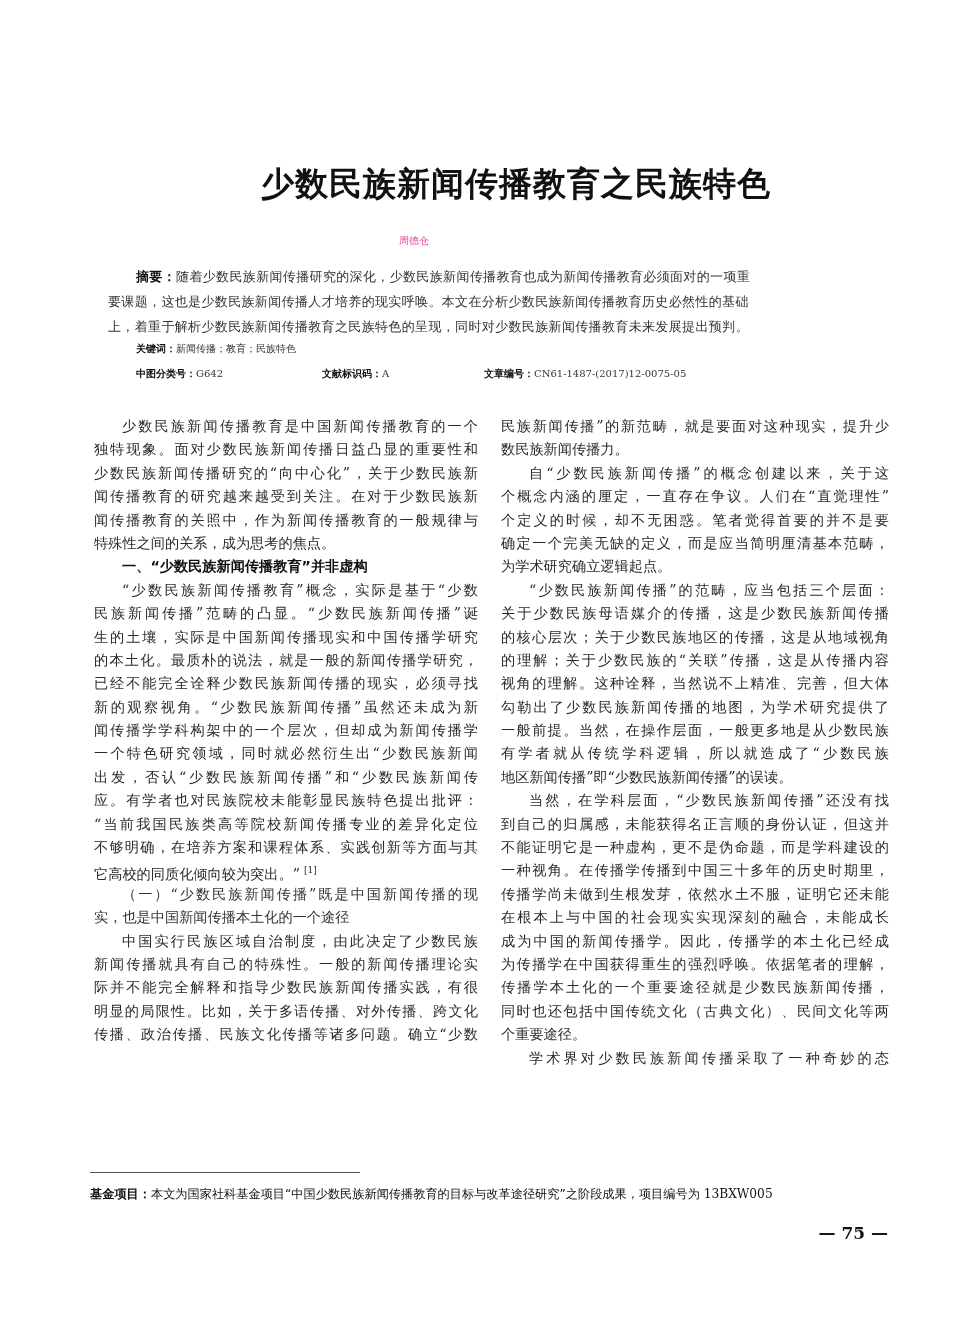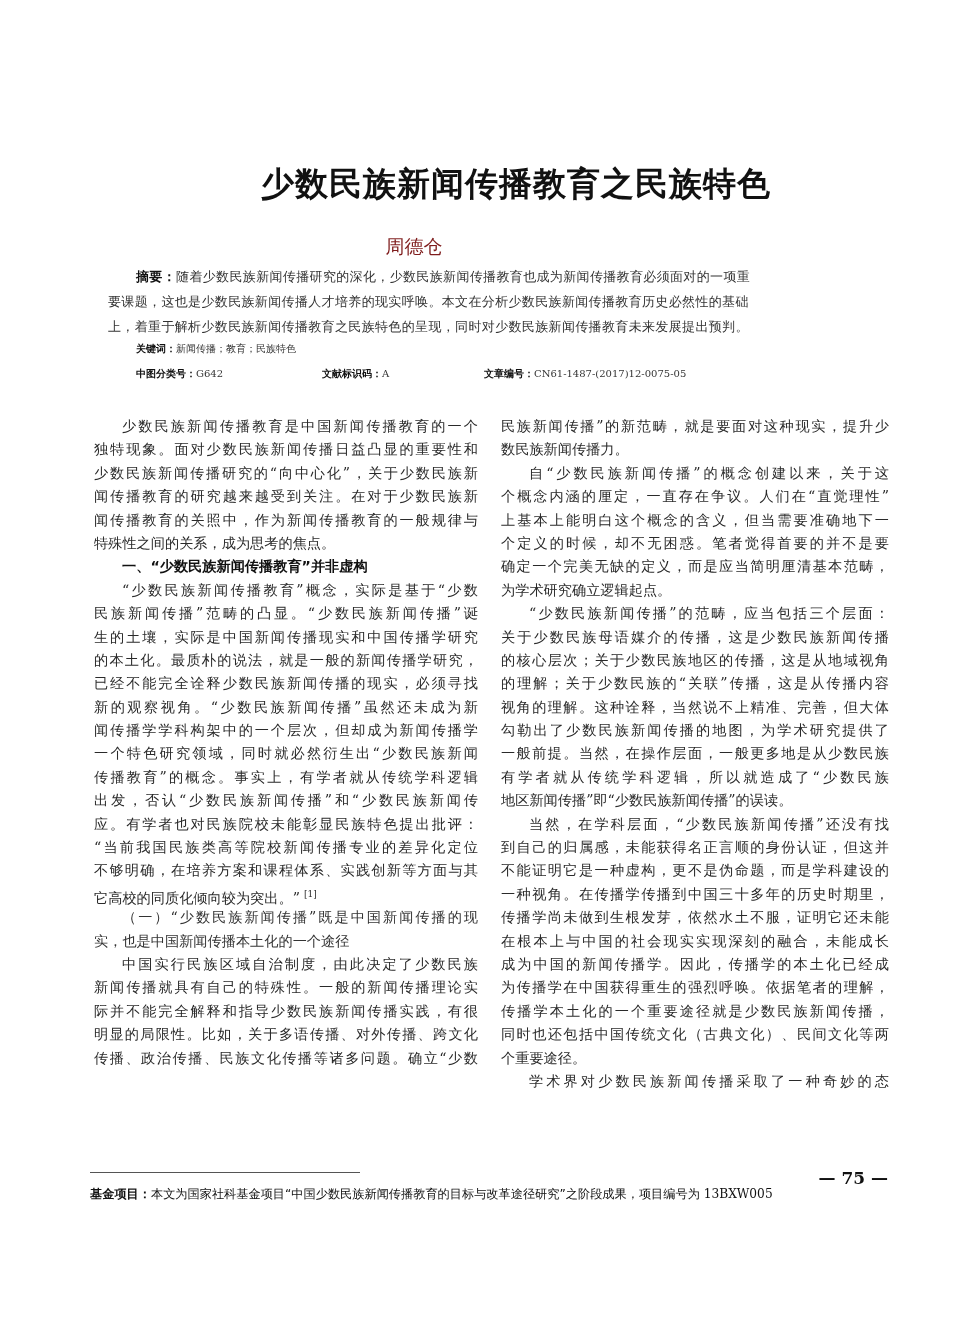--- a/index.html
+++ b/index.html
@@ -8,21 +8,21 @@
       color: #1a1a1a;
       font-family: "DejaVu Serif", "Liberation Serif", serif;
     }
     .title {
       position: absolute; left: 0; top: 162px; width: 980px; text-align: center;
       font-family: "DejaVu Serif", serif; font-weight: bold; font-size: 33px;
       letter-spacing: 1px; color: #111; padding-left: 26px;
     }
     .author {
       position: absolute; left: 0; top: 234px; width: 828px; text-align: center;
-      font-size: 19px; color: #7f1d1d;
+      font-size: 10px; color: #ec4899;
     }
     .abstract {
       position: absolute; left: 108px; top: 264px; width: 760px;
       font-size: 13px; line-height: 25px; color: #333;
     }
     .abstract .ln { white-space: nowrap; display: block; letter-spacing: 0.35px; }
     .abstract .ln.first { text-indent: 28px; }
     .lbl { font-family: "DejaVu Sans", sans-serif; font-weight: bold; color: #111; }
     .meta-row {
       position: absolute; left: 136px; font-size: 10px; line-height: 22px; color: #333;
@@ -49,21 +49,21 @@
       position: absolute; left: 90px; top: 1172px; width: 270px; height: 0;
       border-top: 1px solid #555;
     }
     .fund {
       position: absolute; left: 90px; top: 1186px; width: 810px;
       font-family: "DejaVu Sans", sans-serif; font-size: 12.2px; color: #111; white-space: nowrap;
     }
     .fund .lbl { font-weight: bold; }
     .fund .code { font-family: "DejaVu Serif", serif; font-weight: normal; }
     .pageno {
-      position: absolute; right: 92px; top: 1168px;
+      position: absolute; right: 92px; top: 1223px;
       font-family: "DejaVu Serif", serif; font-weight: bold; font-size: 17px; color: #111;
     }
   </style>
 </head>
 <body>
 
 <div class="title">少数民族新闻传播教育之民族特色</div>
 <div class="author">周德仓</div>
 
 <div class="abstract">
@@ -89,40 +89,38 @@
     <span class="ln end"><span>特殊性之间的关系，成为思考的焦点。</span></span>
     <span class="ln indent end h1"><span>一、“少数民族新闻传播教育”并非虚构</span></span>
     <span class="ln indent"><span>“少数民族新闻传播教育”概念，实际是基于“少数</span></span>
     <span class="ln"><span>民族新闻传播”范畴的凸显。“少数民族新闻传播”诞</span></span>
     <span class="ln"><span>生的土壤，实际是中国新闻传播现实和中国传播学研究</span></span>
     <span class="ln"><span>的本土化。最质朴的说法，就是一般的新闻传播学研究，</span></span>
     <span class="ln"><span>已经不能完全诠释少数民族新闻传播的现实，必须寻找</span></span>
     <span class="ln"><span>新的观察视角。“少数民族新闻传播”虽然还未成为新</span></span>
     <span class="ln"><span>闻传播学学科构架中的一个层次，但却成为新闻传播学</span></span>
     <span class="ln"><span>一个特色研究领域，同时就必然衍生出“少数民族新闻</span></span>
-    <span class="ln"><span>传播教育”的概念。事实上，有学者就从传统学科逻辑</span></span>
     <span class="ln"><span>出发，否认“少数民族新闻传播”和“少数民族新闻传</span></span>
     <span class="ln"><span>应。有学者也对民族院校未能彰显民族特色提出批评：</span></span>
     <span class="ln"><span>“当前我国民族类高等院校新闻传播专业的差异化定位</span></span>
     <span class="ln"><span>不够明确，在培养方案和课程体系、实践创新等方面与其</span></span>
     <span class="ln end"><span>它高校的同质化倾向较为突出。”</span><sup class="ref">[1]</sup></span>
     <span class="ln indent h2"><span>（一）“少数民族新闻传播”既是中国新闻传播的现</span></span>
     <span class="ln end h2"><span>实，也是中国新闻传播本土化的一个途径</span></span>
     <span class="ln indent"><span>中国实行民族区域自治制度，由此决定了少数民族</span></span>
     <span class="ln"><span>新闻传播就具有自己的特殊性。一般的新闻传播理论实</span></span>
     <span class="ln"><span>际并不能完全解释和指导少数民族新闻传播实践，有很</span></span>
     <span class="ln"><span>明显的局限性。比如，关于多语传播、对外传播、跨文化</span></span>
     <span class="ln"><span>传播、政治传播、民族文化传播等诸多问题。确立“少数</span></span>
   </div>
 <div class="col right" id="col-right">
     <span class="ln"><span>民族新闻传播”的新范畴，就是要面对这种现实，提升少</span></span>
     <span class="ln end"><span>数民族新闻传播力。</span></span>
     <span class="ln indent"><span>自“少数民族新闻传播”的概念创建以来，关于这</span></span>
     <span class="ln"><span>个概念内涵的厘定，一直存在争议。人们在“直觉理性”</span></span>
-    <span class="ln"><span>上基本上能明白这个概念的含义，但当需要准确地下一</span></span>
     <span class="ln"><span>个定义的时候，却不无困惑。笔者觉得首要的并不是要</span></span>
     <span class="ln"><span>确定一个完美无缺的定义，而是应当简明厘清基本范畴，</span></span>
     <span class="ln end"><span>为学术研究确立逻辑起点。</span></span>
     <span class="ln indent"><span>“少数民族新闻传播”的范畴，应当包括三个层面：</span></span>
     <span class="ln"><span>关于少数民族母语媒介的传播，这是少数民族新闻传播</span></span>
     <span class="ln"><span>的核心层次；关于少数民族地区的传播，这是从地域视角</span></span>
     <span class="ln"><span>的理解；关于少数民族的“关联”传播，这是从传播内容</span></span>
     <span class="ln"><span>视角的理解。这种诠释，当然说不上精准、完善，但大体</span></span>
     <span class="ln"><span>勾勒出了少数民族新闻传播的地图，为学术研究提供了</span></span>
     <span class="ln"><span>一般前提。当然，在操作层面，一般更多地是从少数民族</span></span>

